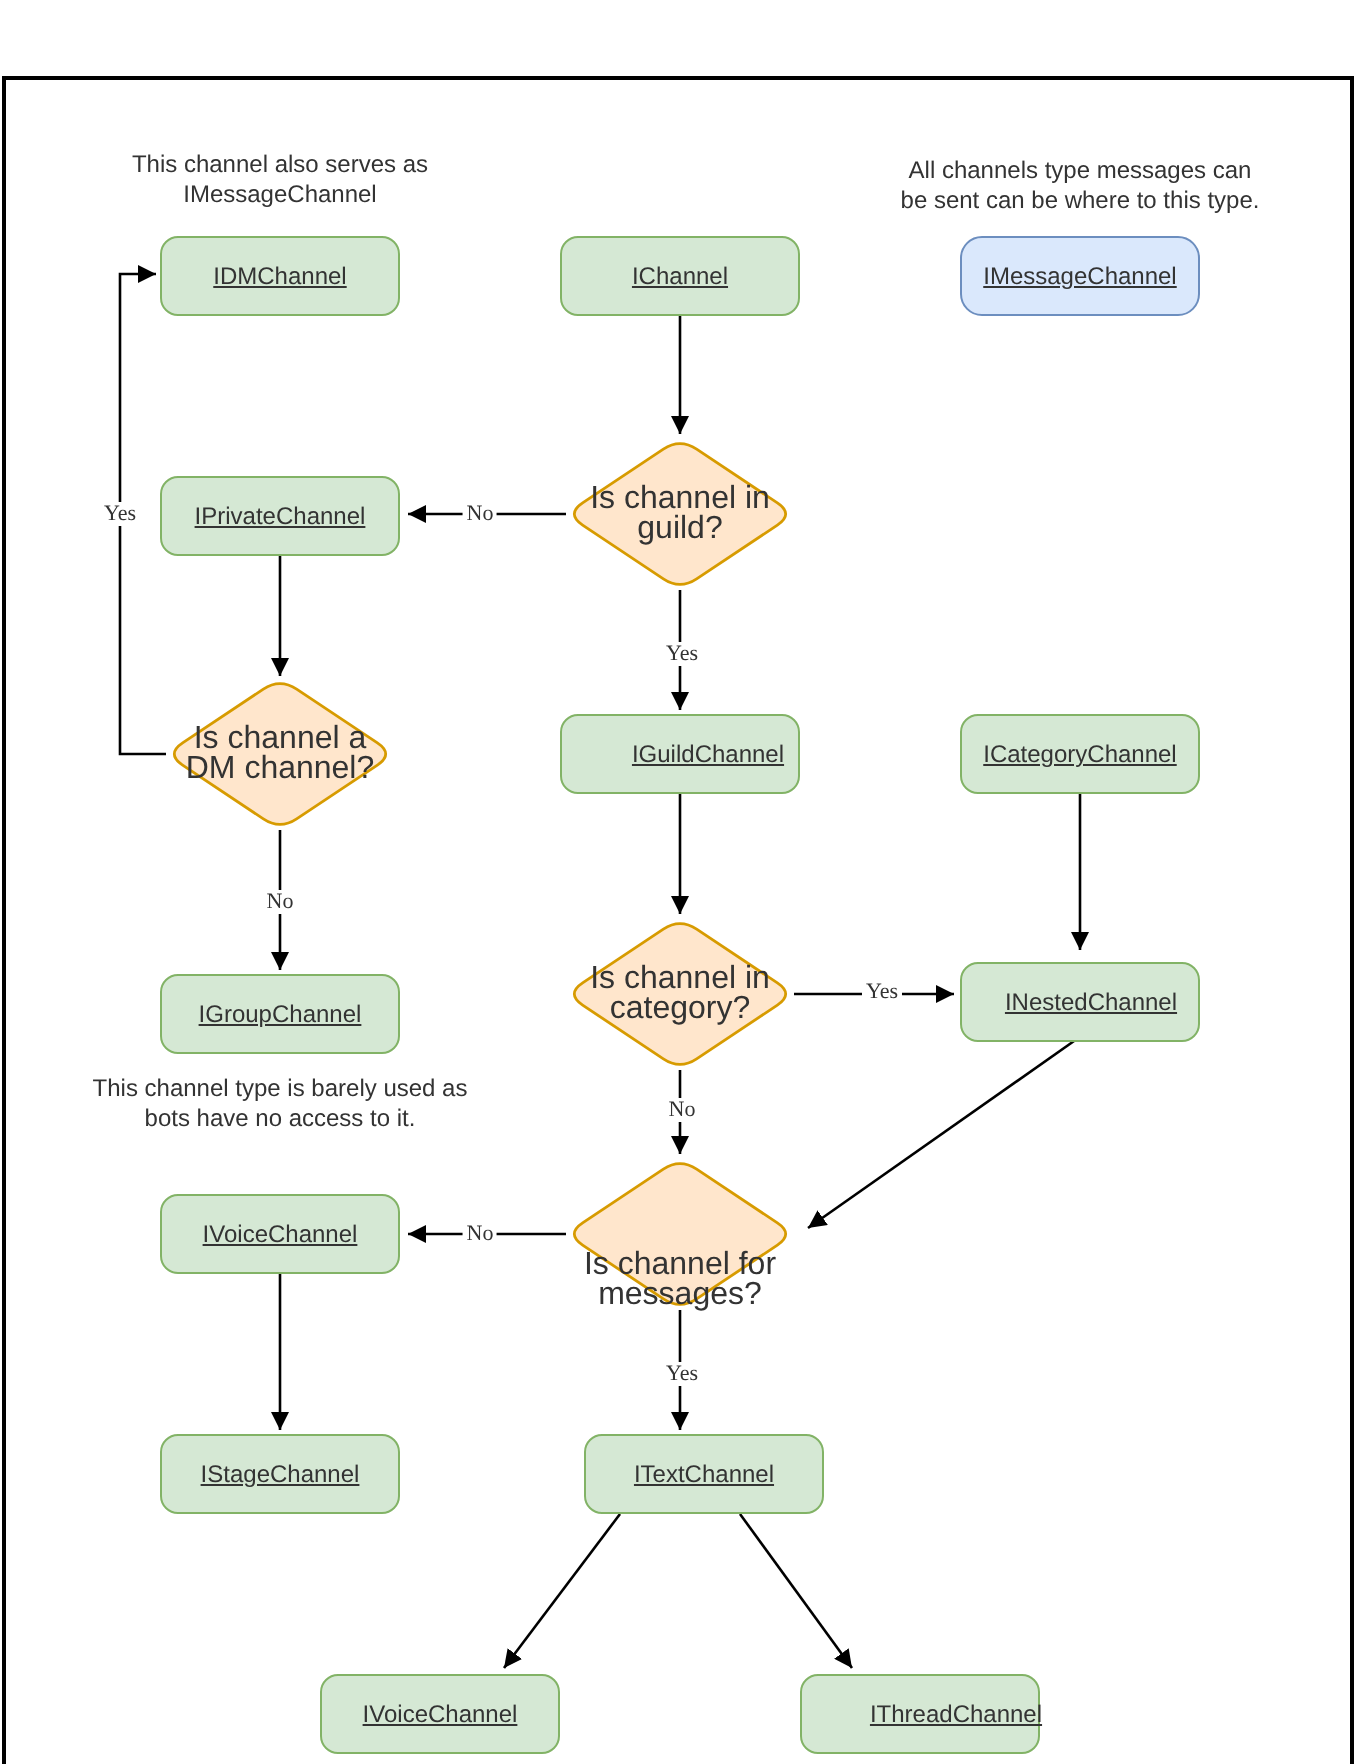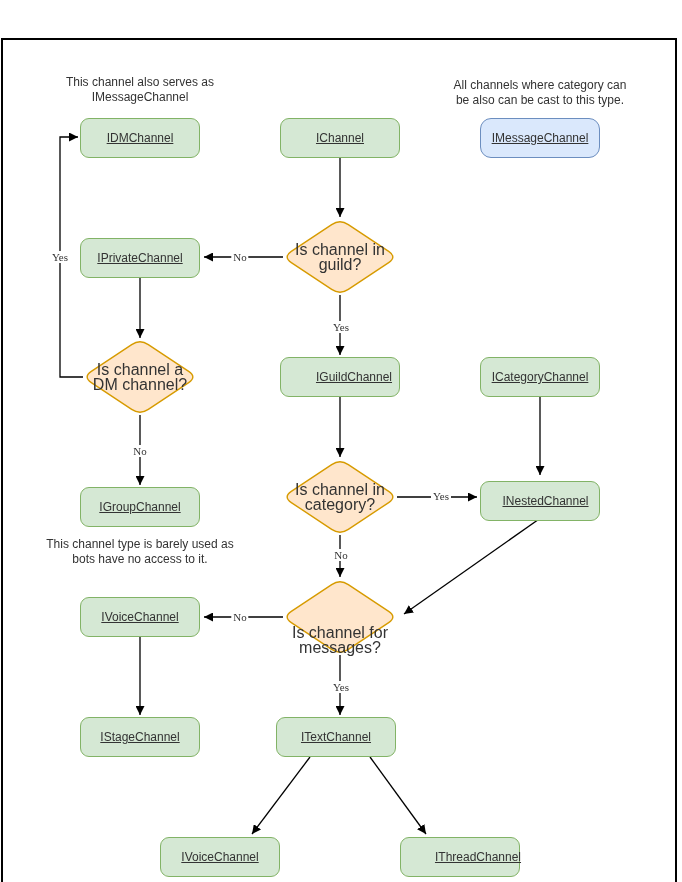--- a/index.html
+++ b/index.html
@@ -83,39 +83,39 @@
     <path class="edge" marker-end="url(#arw)" d="M140 600 L140 678"></path>
     <path class="edge" marker-end="url(#arw)" d="M310 720 L252 797"></path>
     <path class="edge" marker-end="url(#arw)" d="M370 720 L426 797"></path>
   </svg>
 
   <div class="note" style="left:30px; top:38px;">
     <div>This channel also serves as</div>
     <div>IMessageChannel</div>
   </div>
   <div class="note" style="left:430px; top:41px;">
-    <div>All channels where category can</div>
-    <div>be also can be cast to this type.</div>
+    <div>All channels type messages can</div>
+    <div>be sent can be where to this type.</div>
   </div>
   <div class="note" style="left:30px; top:500px;">
     <div>This channel type is barely used as</div>
     <div>bots have no access to it.</div>
   </div>
 
   <div class="node" style="left:80px; top:81px;">IDMChannel</div>
   <div class="node" style="left:280px; top:81px;">IChannel</div>
   <div class="node node--cast" style="left:480px; top:81px;">IMessageChannel</div>
   <div class="node" style="left:80px; top:201px;">IPrivateChannel</div>
   <div class="node" style="left:280px; top:320px;padding-left:28px;">IGuildChannel</div>
   <div class="node" style="left:480px; top:320px;">ICategoryChannel</div>
   <div class="node" style="left:480px; top:444px;padding-left:11px;">INestedChannel</div>
   <div class="node" style="left:80px; top:450px;">IGroupChannel</div>
   <div class="node" style="left:80px; top:560px;">IVoiceChannel</div>
   <div class="node" style="left:80px; top:680px;">IStageChannel</div>
-  <div class="node" style="left:276px; top:680px;">ITextChannel</div>
+  <div class="node" style="left:292px; top:680px;">ITextChannel</div>
   <div class="node" style="left:160px; top:800px;">IVoiceChannel</div>
   <div class="node" style="left:400px; top:800px;padding-left:36px;">IThreadChannel</div>
 
   <div class="decision-label" style="left:340px; top:220px;">
     <div>Is channel in</div>
     <div>guild?</div>
   </div>
   <div class="decision-label" style="left:140px; top:340px;">
     <div>Is channel a</div>
     <div>DM channel?</div>

